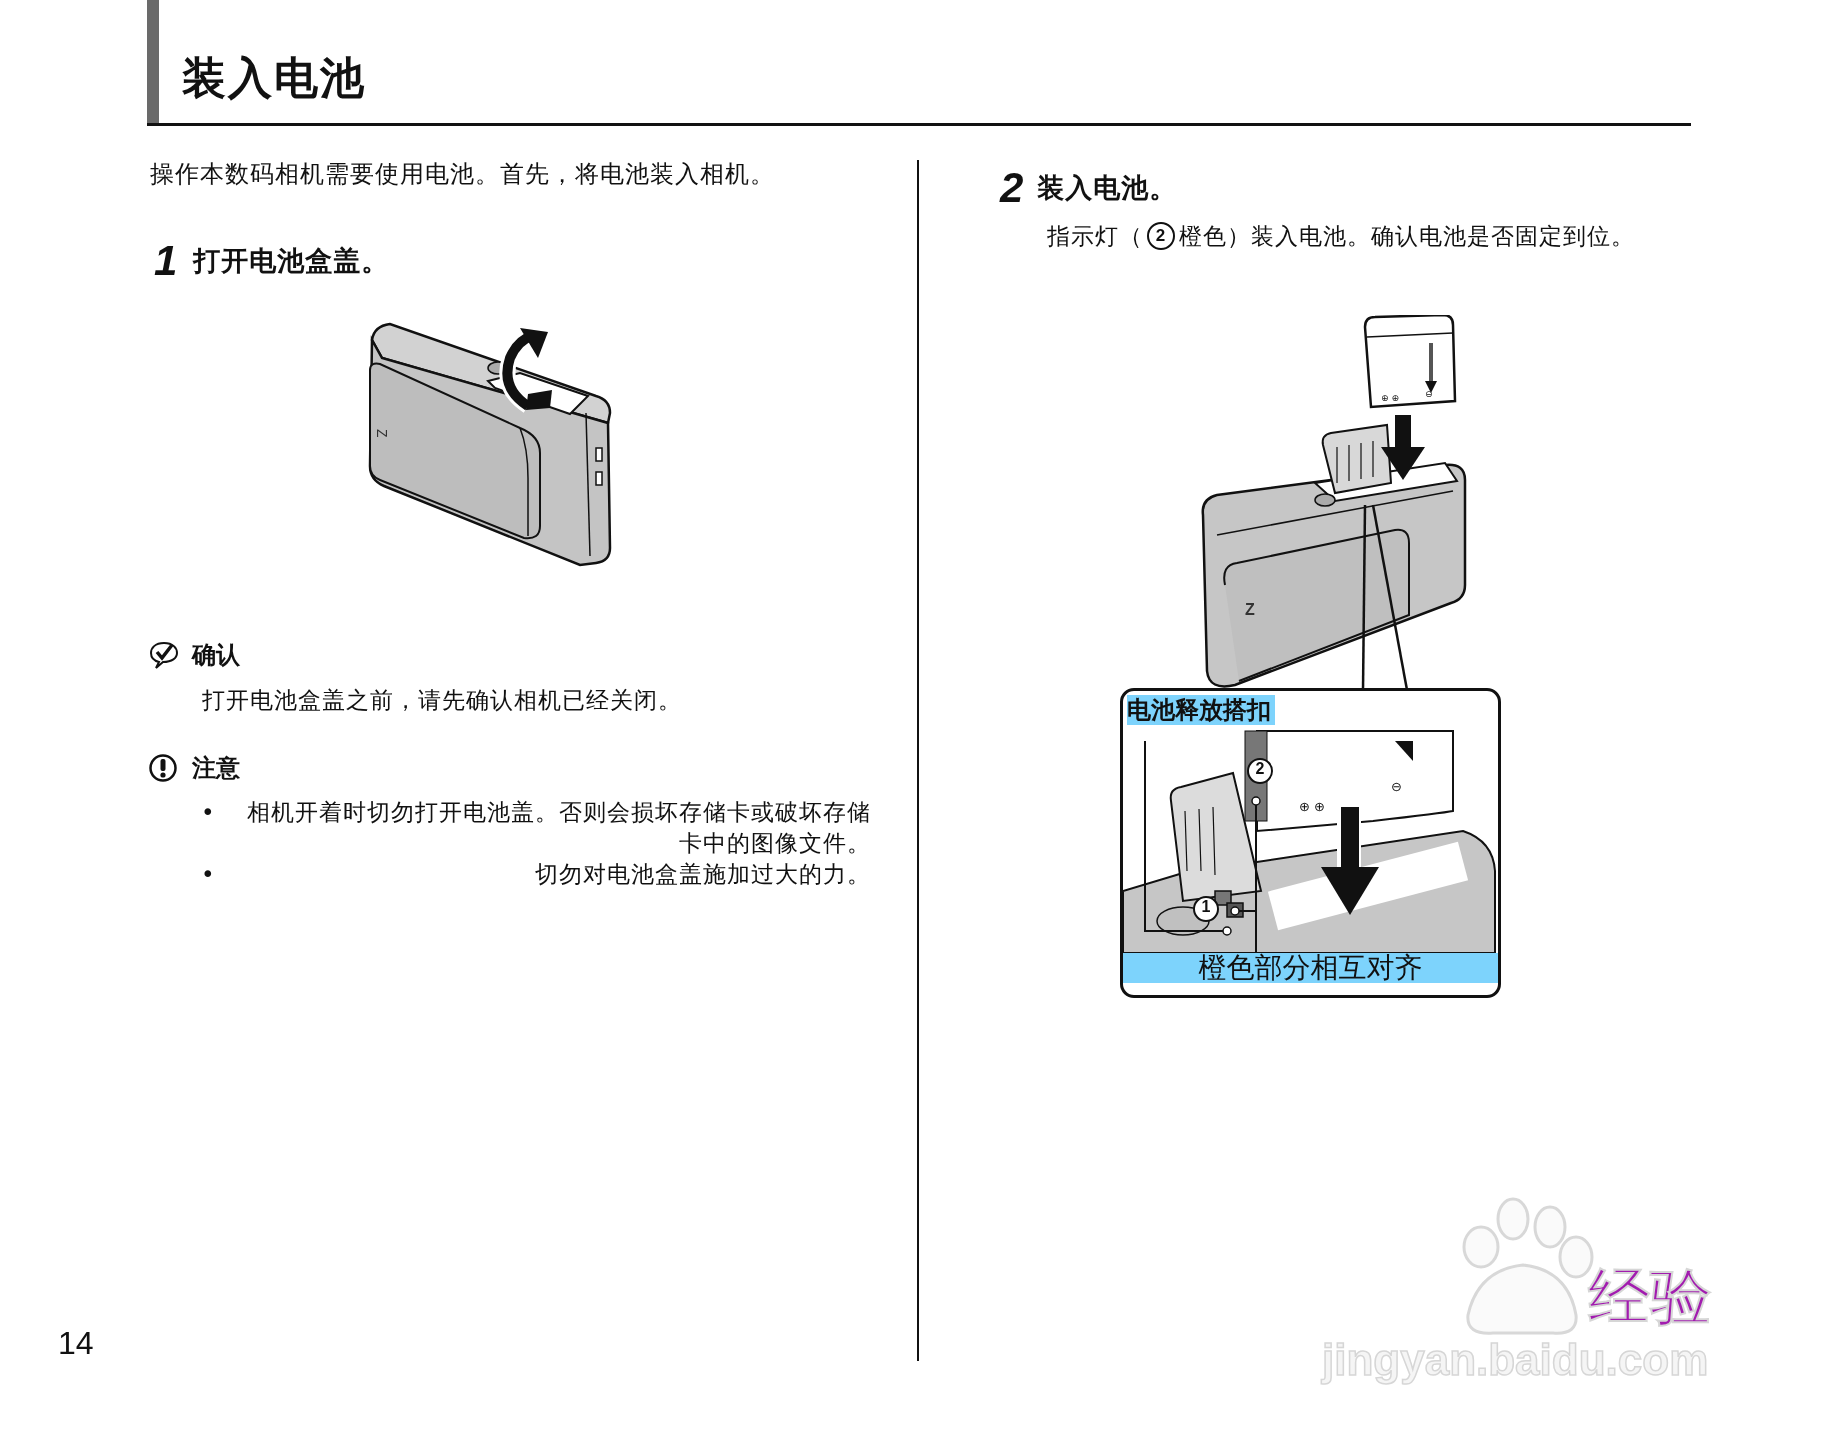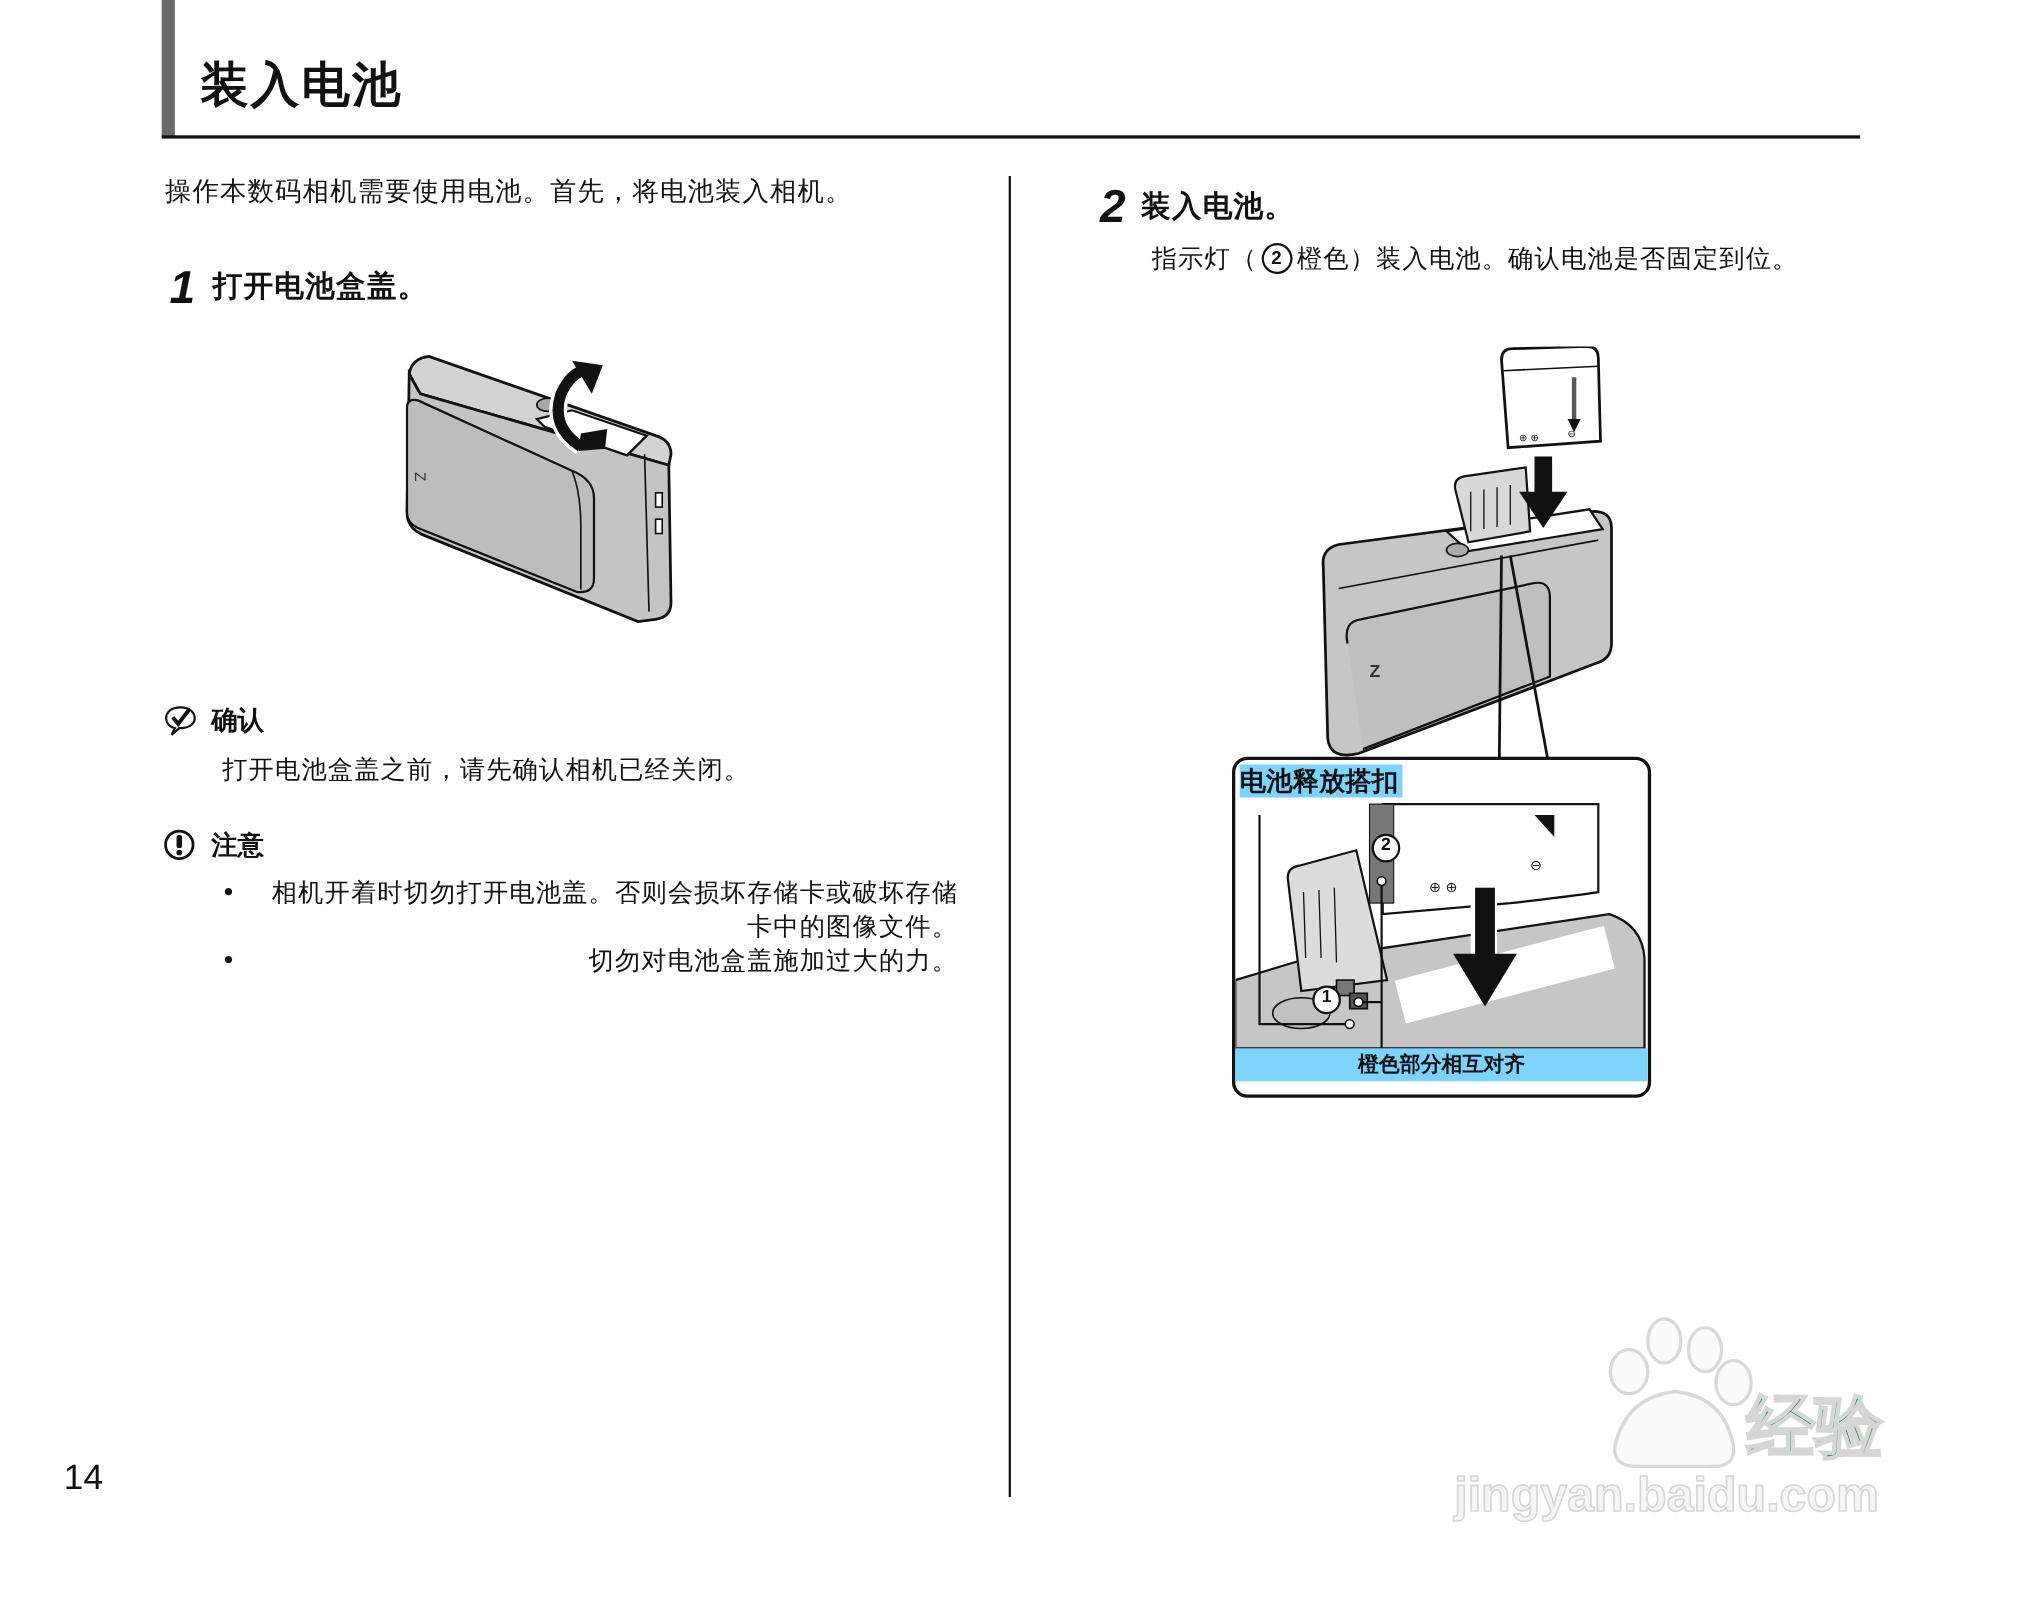--- a/index.html
+++ b/index.html
@@ -157,28 +157,28 @@
     <circle cx="104" cy="240" r="4" fill="#fff" stroke="#111" stroke-width="1.5"></circle>
     <circle cx="112" cy="220" r="4" fill="#fff" stroke="#111" stroke-width="1.5"></circle>
     <circle cx="133" cy="110" r="4" fill="#fff" stroke="#111" stroke-width="1.5"></circle>
 
     <circle cx="83" cy="218" r="12" fill="#fff" stroke="#111" stroke-width="2"></circle>
     <circle cx="137" cy="80" r="12" fill="#fff" stroke="#111" stroke-width="2"></circle>
   </svg>
   <span style="position:absolute; left:76px; top:207px; width:14px; text-align:center; font-family:'Liberation Sans',sans-serif; font-weight:bold; font-size:16px;">1</span>
   <span style="position:absolute; left:130px; top:69px; width:14px; text-align:center; font-family:'Liberation Sans',sans-serif; font-weight:bold; font-size:16px;">2</span>
   <span class="callout-label" style="position:absolute; left:4px; top:4px; padding-right:4px;">电池释放搭扣</span>
-  <span class="callout-label" style="position:absolute; left:0; right:0; top:262px; text-align:center; font-weight:bold; font-size:19px;">橙色部分相互对齐</span>
+  <span class="callout-label" style="position:absolute; left:0; right:0; top:262px; text-align:center; font-weight:normal; font-size:28px;">橙色部分相互对齐</span>
 </div>
 
 <div class="abs watermark">
   <svg width="430" height="210" viewBox="0 0 430 210">
     <g fill="#fafafa" stroke="#d8d8d8" stroke-width="3">
       <ellipse cx="163" cy="62" rx="17" ry="20"></ellipse>
       <ellipse cx="195" cy="34" rx="15" ry="20"></ellipse>
       <ellipse cx="232" cy="42" rx="15" ry="20"></ellipse>
       <ellipse cx="258" cy="72" rx="16" ry="20"></ellipse>
       <path d="M150 130 Q160 85 205 80 Q250 85 258 130 Q260 150 235 148 L175 148 Q148 150 150 130 Z"></path>
     </g>
   </svg>
-  <span style="position:absolute; left:270px; top:70px; font-weight:bold; font-size:62px; color:#15803d; -webkit-text-stroke:2px #d6d6d6;">经验</span>
+  <span style="position:absolute; left:270px; top:70px; font-weight:normal; font-size:62px; color:#a21caf; -webkit-text-stroke:2px #d6d6d6;">经验</span>
   <span style="position:absolute; left:4px; top:150px; font-family:'Liberation Sans',sans-serif; font-weight:bold; font-size:44px; color:#f5f5f5; -webkit-text-stroke:1.5px #d6d6d6;">jingyan.baidu.com</span>
 </div>
 
 </body></html>

